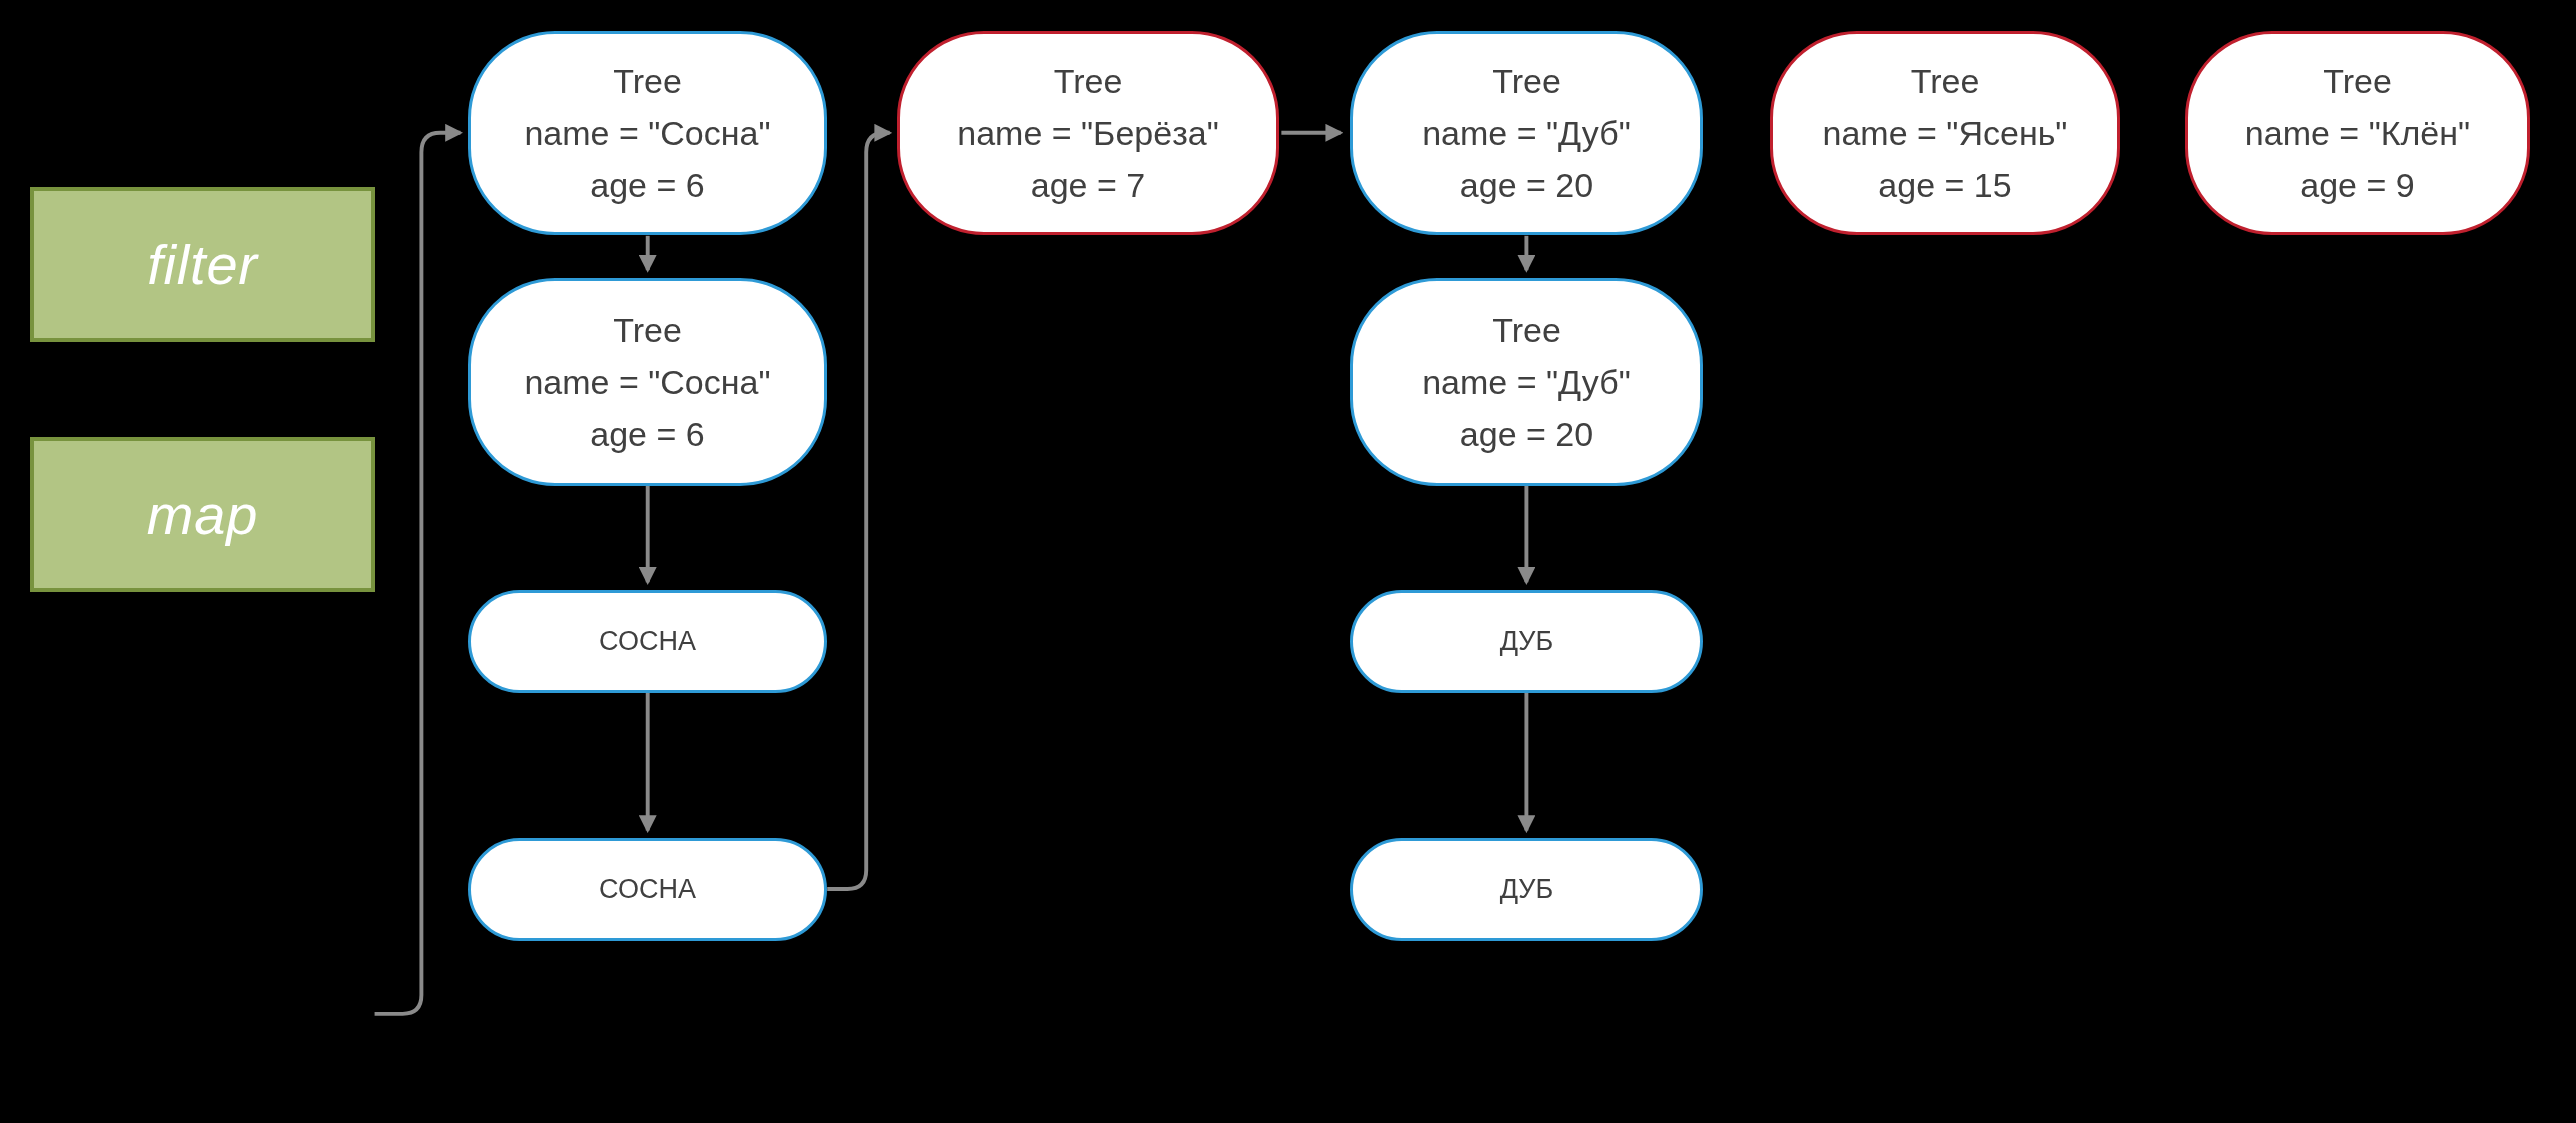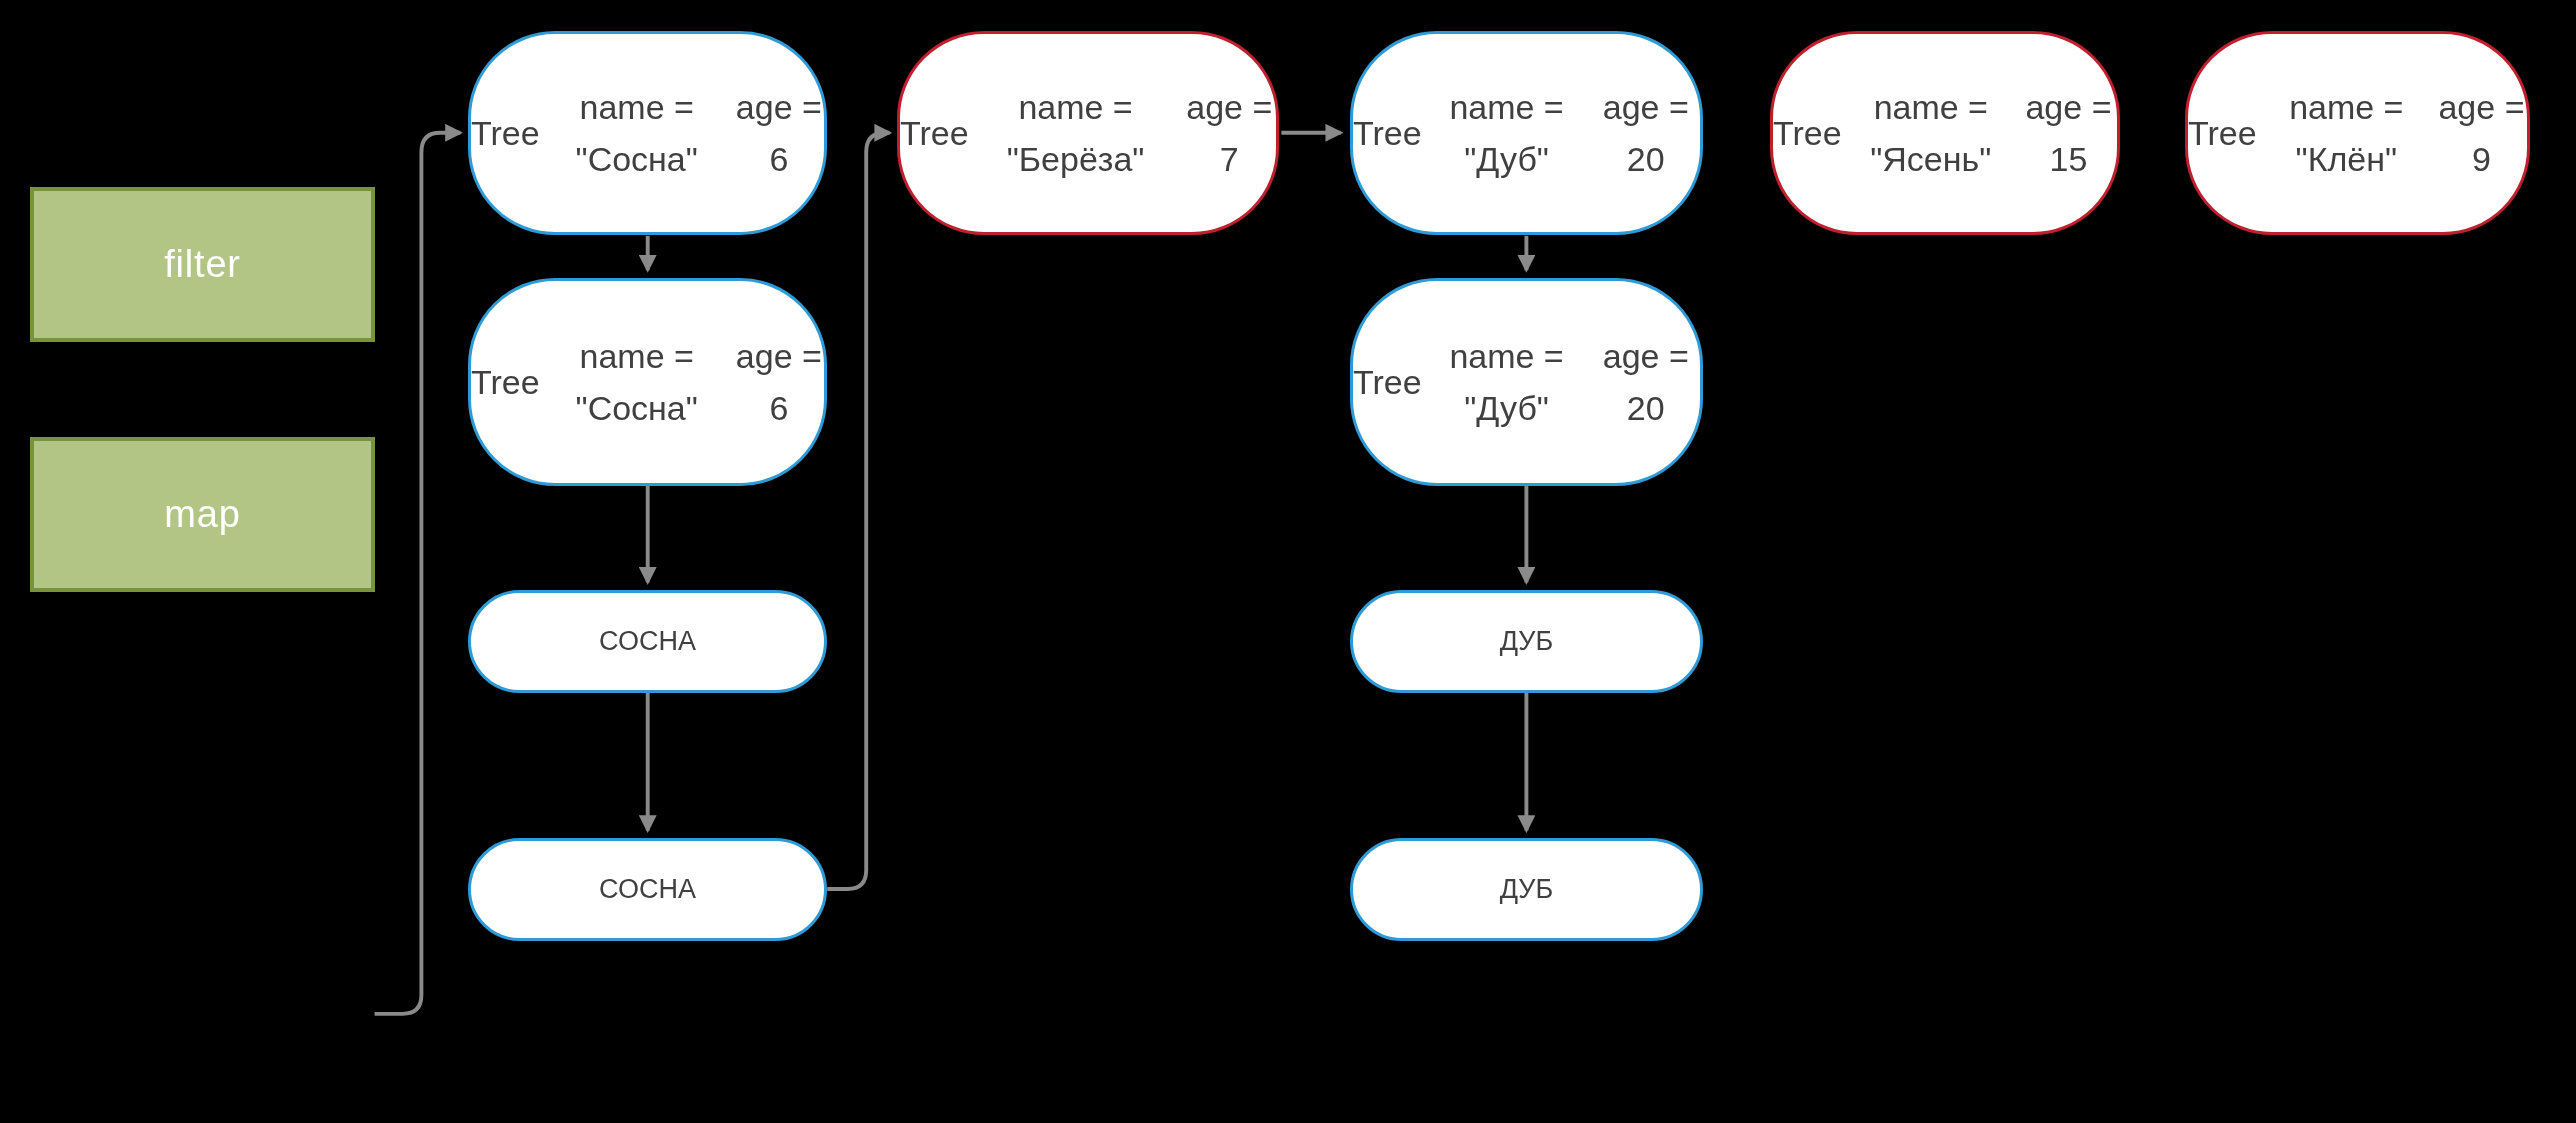--- a/index.html
+++ b/index.html
@@ -20,24 +20,24 @@
     font-family:"Liberation Sans",sans-serif;
   }
   .wires{position:absolute;left:0;top:0;width:2576px;height:1124px;}
   .wires path.wire{fill:none;stroke:var(--arrow);stroke-width:5;}
   .wires .head{fill:var(--arrow);stroke:none;}
   .op{
     position:absolute;left:30px;width:345px;height:155px;
     background:var(--op-fill);border:4.7px solid var(--op-border);
     box-sizing:border-box;display:flex;align-items:center;justify-content:center;
   }
-  .op span{color:var(--op-text);font-size:38px;letter-spacing:0.8px;}
+  .op span{color:var(--op-text);font-size:56px;letter-spacing:0.8px;font-style:italic;}
   .node{
     position:absolute;background:var(--node-fill);box-sizing:border-box;
-    display:flex;align-items:center;justify-content:center;
+    display:flex;flex-direction:column;align-items:center;justify-content:center;
     color:var(--node-text);text-align:center;
   }
   .node.blue{border:3.9px solid var(--kept-border);}
   .node.red{border:3.9px solid var(--dropped-border);}
   .node.big{border-radius:87px;font-size:34px;line-height:52px;}
   .node.small{border-radius:53px;font-size:27px;}
 </style>
 </head>
 <body>
 

